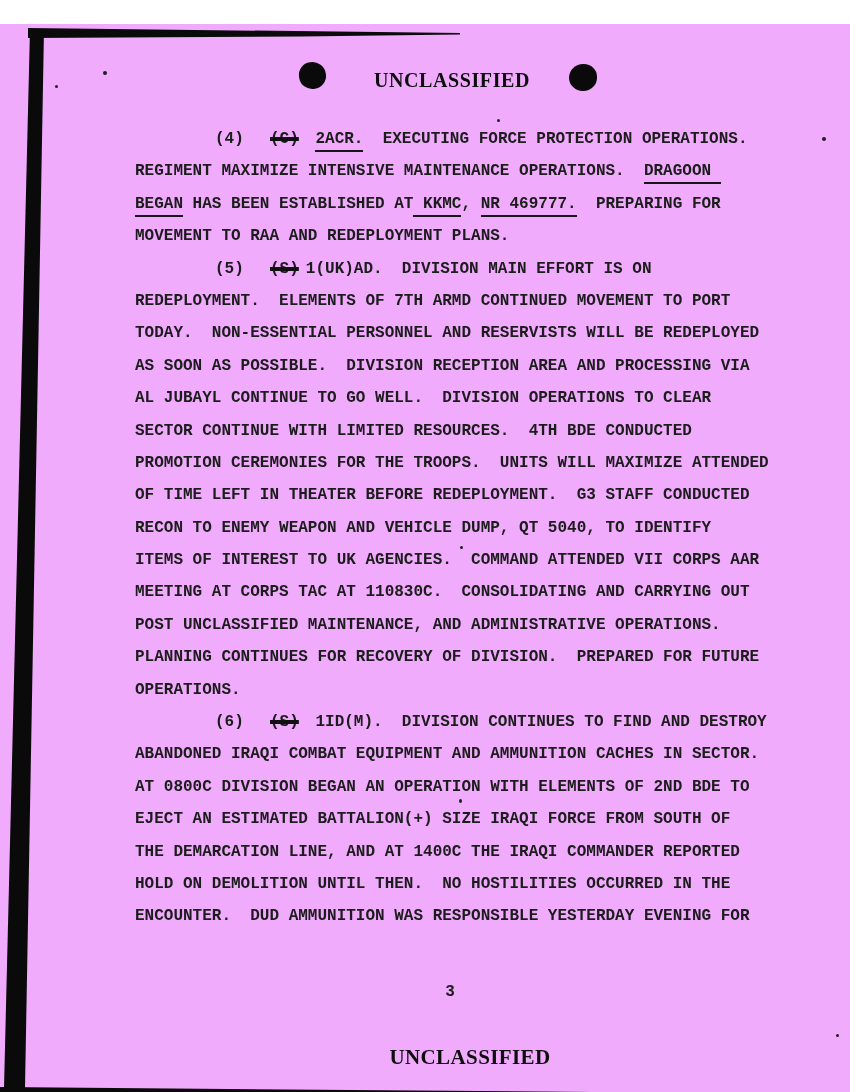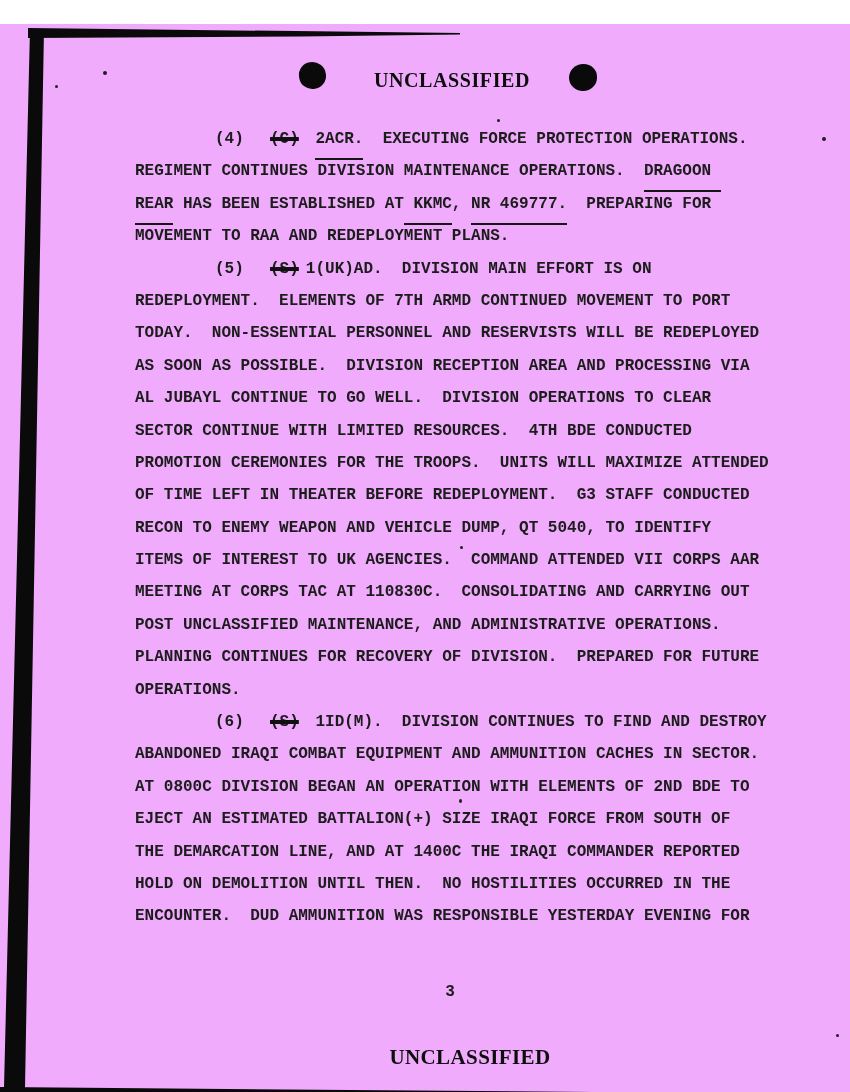--- a/index.html
+++ b/index.html
@@ -13,21 +13,21 @@
   .dot-right{left:569px;top:40px;width:28px;height:27px;border-radius:52% 48% 50% 50%;}
   .clsf{position:absolute;font-family:"Liberation Serif",serif;font-weight:700;color:#0e0e0e;white-space:nowrap;}
   .clsf-top{left:452px;top:45px;font-size:20px;letter-spacing:0.6px;transform:translateX(-50%);}
   .clsf-bottom{left:470px;top:1021px;font-size:21px;letter-spacing:0.4px;transform:translateX(-50%);}
   .doc-body{
     position:absolute;left:135px;top:99px;width:665px;
     font-size:16px;font-weight:700;line-height:32.4px;letter-spacing:0px;
   }
   .line{white-space:pre;height:32.4px;}
   .line.first{text-indent:80px;}
-  .u{border-bottom:2.5px solid #161616;padding-bottom:10px;}
+  .u{border-bottom:2.5px solid #161616;padding-bottom:2px;}
   .strike{text-decoration:line-through;text-decoration-thickness:3.5px;text-decoration-color:#101010;padding:0 7px;}
   .pagenum{position:absolute;left:450px;top:959px;font-size:16px;font-weight:700;transform:translateX(-50%);}
   .speck{position:absolute;background:#1e1e1e;border-radius:50%;}
 </style>
 </head>
 <body>
 
 <div class="page">
 
   <svg class="scan-marks" viewBox="0 0 850 1092" xmlns="http://www.w3.org/2000/svg">
@@ -43,22 +43,22 @@
   <div class="speck" style="left:460px;top:522px;width:3px;height:3px;"></div>
   <div class="speck" style="left:459px;top:775px;width:3px;height:4px;"></div>
   <div class="speck" style="left:836px;top:1010px;width:3px;height:3px;"></div>
 
   <div class="punch-dot dot-left"></div>
   <div class="clsf clsf-top">UNCLASSIFIED</div>
   <div class="punch-dot dot-right"></div>
 
   <div class="doc-body">
       <div class="line first"><span>(4)  </span><span class="strike">(C)</span><span> </span><span class="u">2ACR.</span><span>  EXECUTING FORCE PROTECTION OPERATIONS.</span></div>
-      <div class="line"><span>REGIMENT CONTINUES DIVISION MAINTENANCE OPERATIONS.  </span><span class="u">DRAGOON </span></div>
-      <div class="line"><span class="u">REAR</span><span> HAS BEEN ESTABLISHED AT</span><span class="u"> KKMC</span><span>, </span><span class="u">NR 469777.</span><span>  PREPARING FOR</span></div>
+      <div class="line"><span>REGIMENT MAXIMIZE INTENSIVE MAINTENANCE OPERATIONS.  </span><span class="u">DRAGOON </span></div>
+      <div class="line"><span class="u">BEGAN</span><span> HAS BEEN ESTABLISHED AT</span><span class="u"> KKMC</span><span>, </span><span class="u">NR 469777.</span><span>  PREPARING FOR</span></div>
       <div class="line"><span>MOVEMENT TO RAA AND REDEPLOYMENT PLANS.</span></div>
       <div class="line first"><span>(5)  </span><span class="strike">(S)</span><span>1(UK)AD.  DIVISION MAIN EFFORT IS ON</span></div>
       <div class="line"><span>REDEPLOYMENT.  ELEMENTS OF 7TH ARMD CONTINUED MOVEMENT TO PORT</span></div>
       <div class="line"><span>TODAY.  NON-ESSENTIAL PERSONNEL AND RESERVISTS WILL BE REDEPLOYED</span></div>
       <div class="line"><span>AS SOON AS POSSIBLE.  DIVISION RECEPTION AREA AND PROCESSING VIA</span></div>
       <div class="line"><span>AL JUBAYL CONTINUE TO GO WELL.  DIVISION OPERATIONS TO CLEAR</span></div>
       <div class="line"><span>SECTOR CONTINUE WITH LIMITED RESOURCES.  4TH BDE CONDUCTED</span></div>
       <div class="line"><span>PROMOTION CEREMONIES FOR THE TROOPS.  UNITS WILL MAXIMIZE ATTENDED</span></div>
       <div class="line"><span>OF TIME LEFT IN THEATER BEFORE REDEPLOYMENT.  G3 STAFF CONDUCTED</span></div>
       <div class="line"><span>RECON TO ENEMY WEAPON AND VEHICLE DUMP, QT 5040, TO IDENTIFY</span></div>

